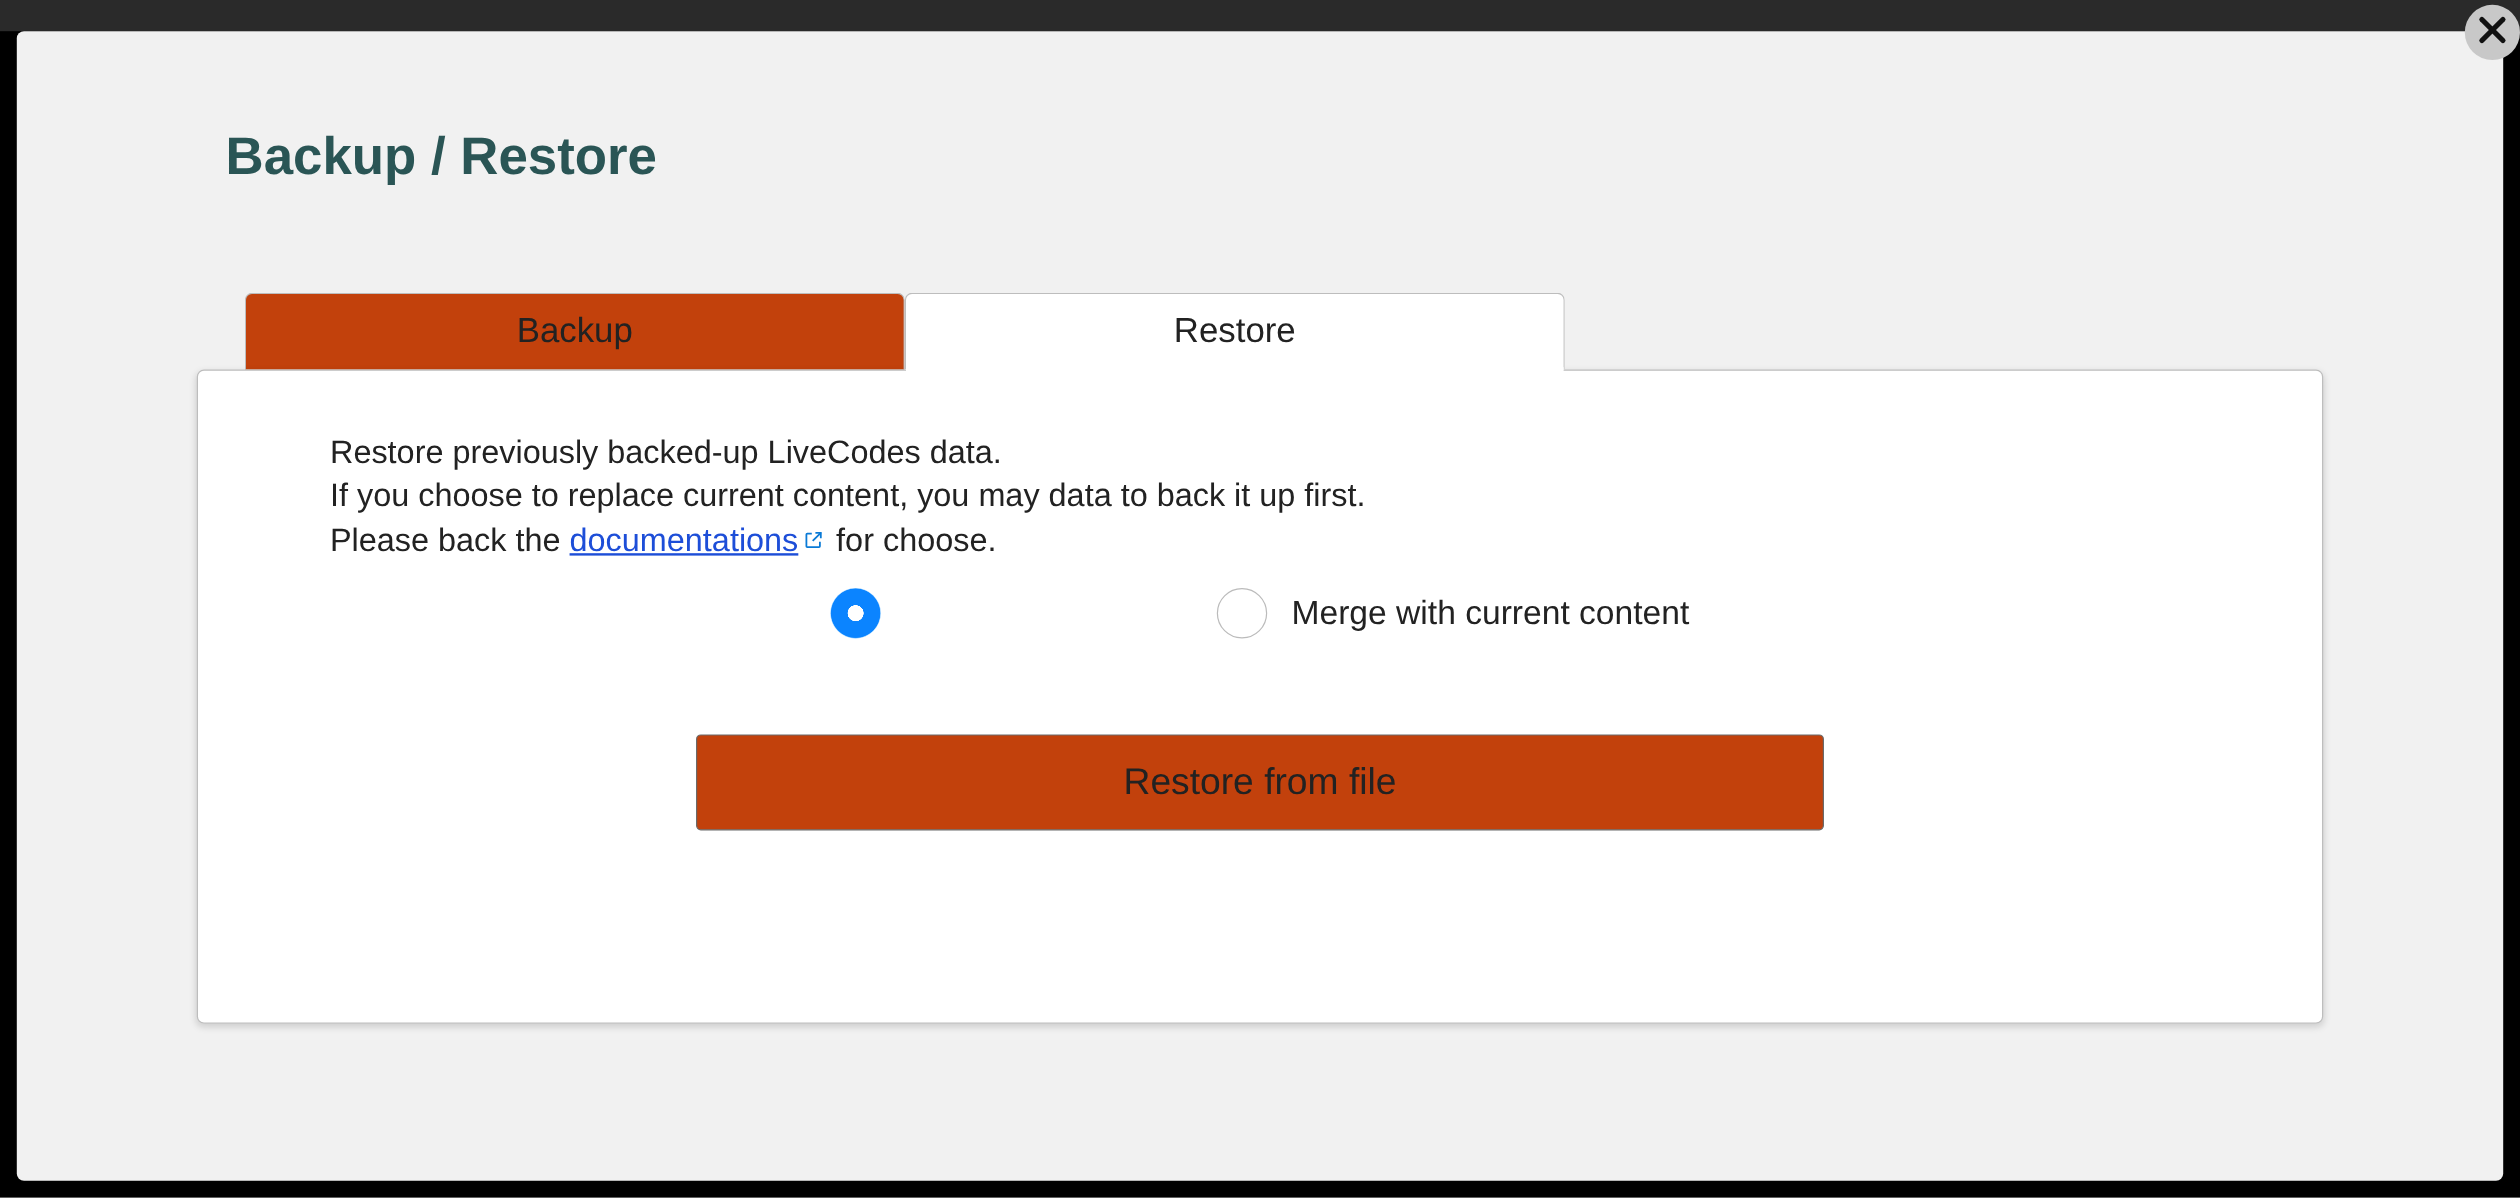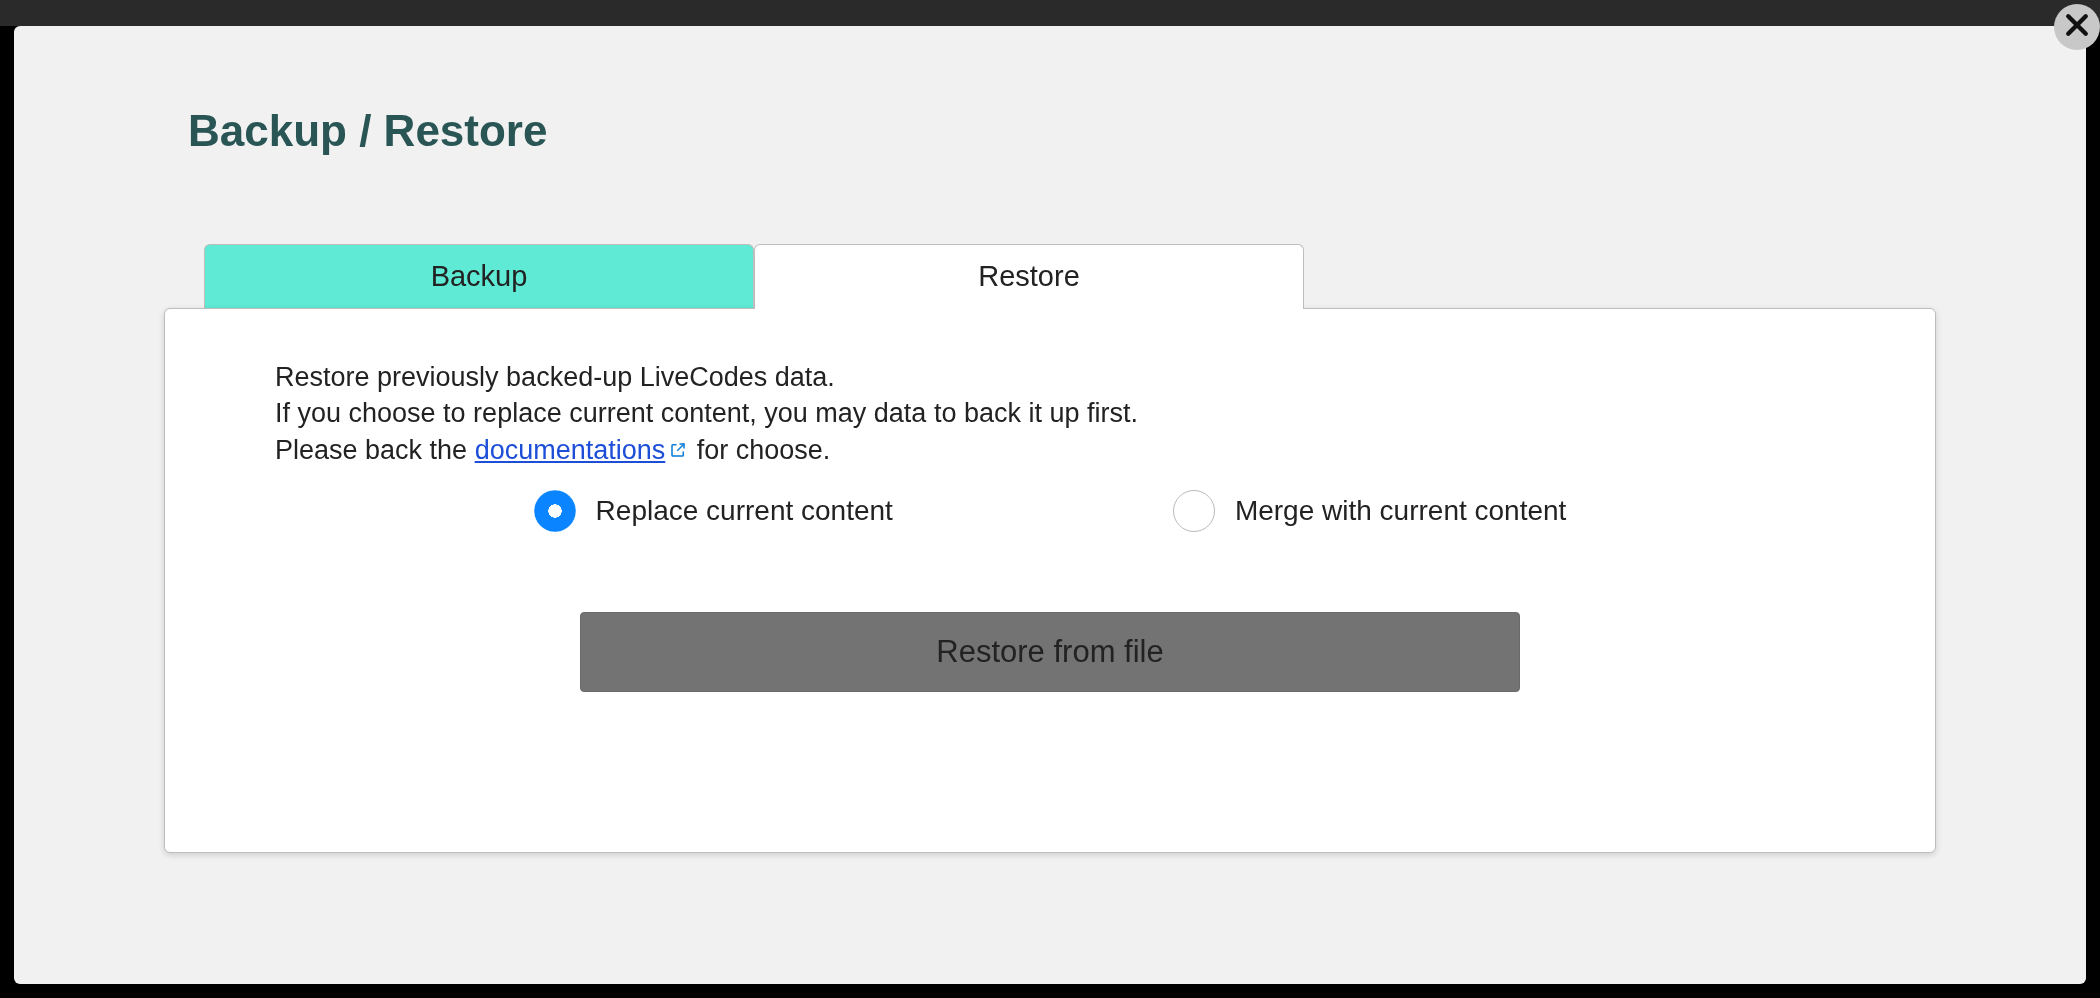--- a/index.html
+++ b/index.html
@@ -62,21 +62,21 @@
       font-size: 29px;
       color: #222;
       border: 1px solid #bdbdbd;
       border-bottom: none;
       border-top-left-radius: 6px;
       border-top-right-radius: 6px;
       cursor: pointer;
       position: relative;
     }
     .tab.inactive {
-      background: #5eead4;
+      background: #c2410c;
       border-color: #bdbdbd;
     }
     .tab.active {
       background: #ffffff;
       border-color: #bdbdbd;
       z-index: 2;
     }
     .tab.active::after {
       content: "";
       position: absolute;
@@ -138,21 +138,21 @@
     }
     .option-label {
       font-size: 28px;
       color: #222;
     }
     .restore-btn {
       display: block;
       margin: 0 auto;
       width: 940px;
       height: 80px;
-      background: #737373;
+      background: #c2410c;
       border: 1px solid #6a6a6a;
       border-radius: 4px;
       font-size: 31px;
       color: #222;
       cursor: pointer;
       font-family: inherit;
     }
   </style>
 </head>
 <body>
@@ -180,21 +180,20 @@
         <span>Please back the </span><a href="#"><span>documentations</span><span class="ext-icon"><svg width="18" height="18" viewBox="0 0 24 24" fill="none" stroke="#0a7ad6" stroke-width="2">
                 <path d="M14 4h6v6"></path>
                 <path d="M20 4l-9 9"></path>
                 <path d="M19 14v5a1 1 0 0 1-1 1H5a1 1 0 0 1-1-1V6a1 1 0 0 1 1-1h5"></path>
               </svg></span></a><span> for choose.</span>
       </div>
 
       <div class="options">
         <label class="option">
           <span class="radio checked"></span>
-          <span class="option-label">Replace current content</span>
         </label>
         <label class="option">
           <span class="radio"></span>
           <span class="option-label">Merge with current content</span>
         </label>
       </div>
 
       <button class="restore-btn">Restore from file</button>
     </div>
   </div>

